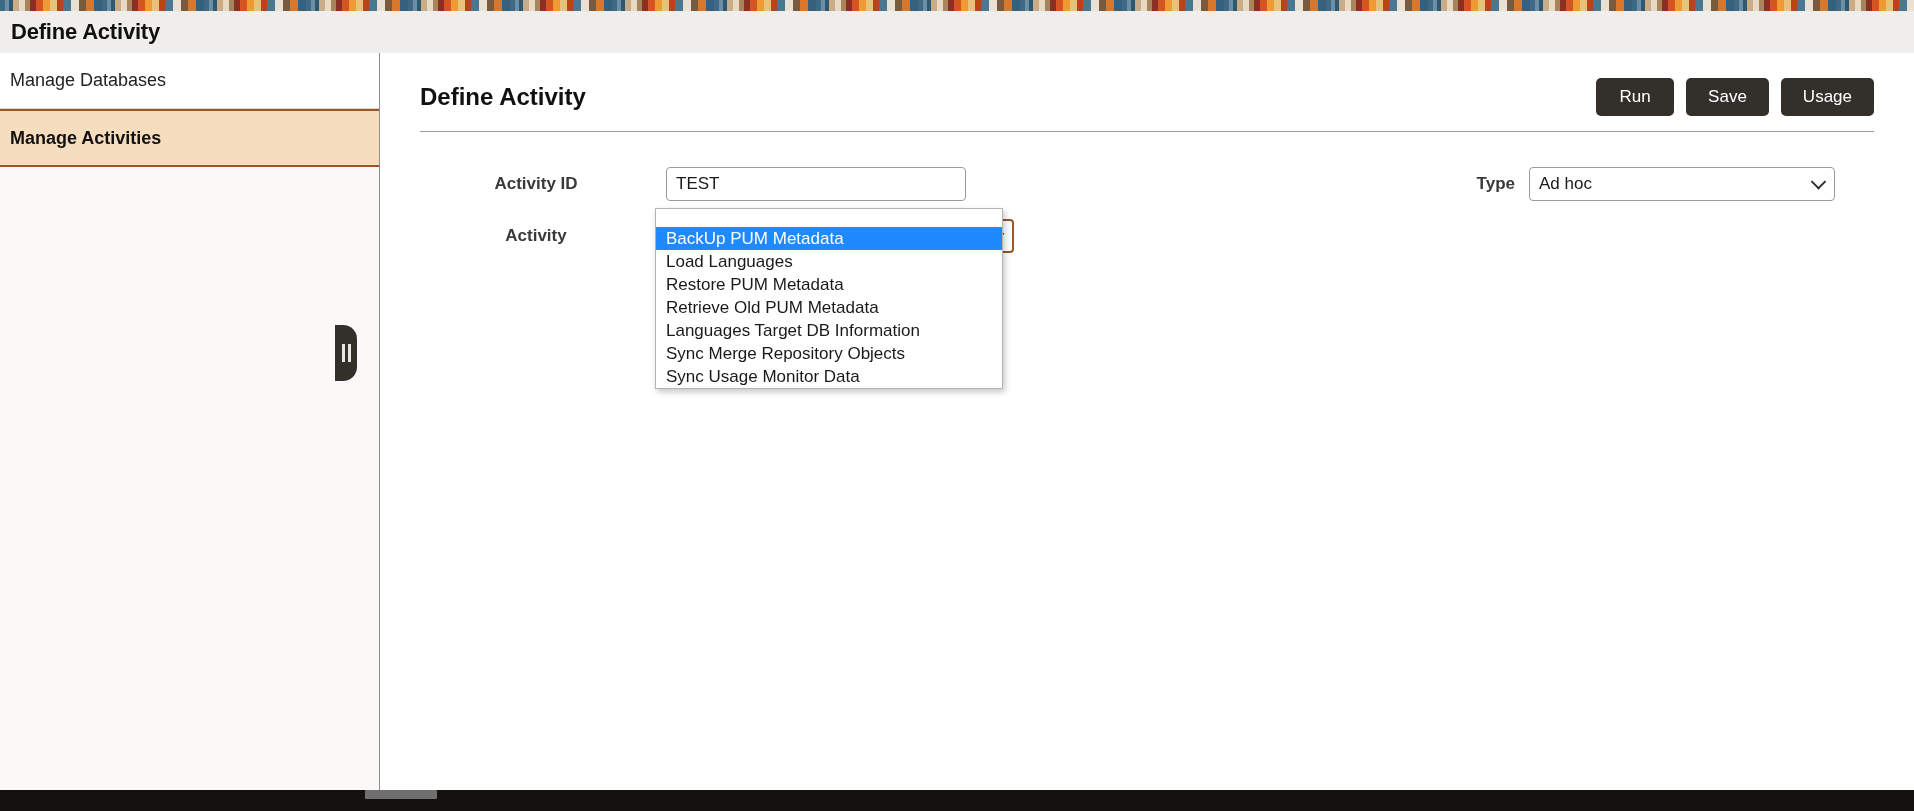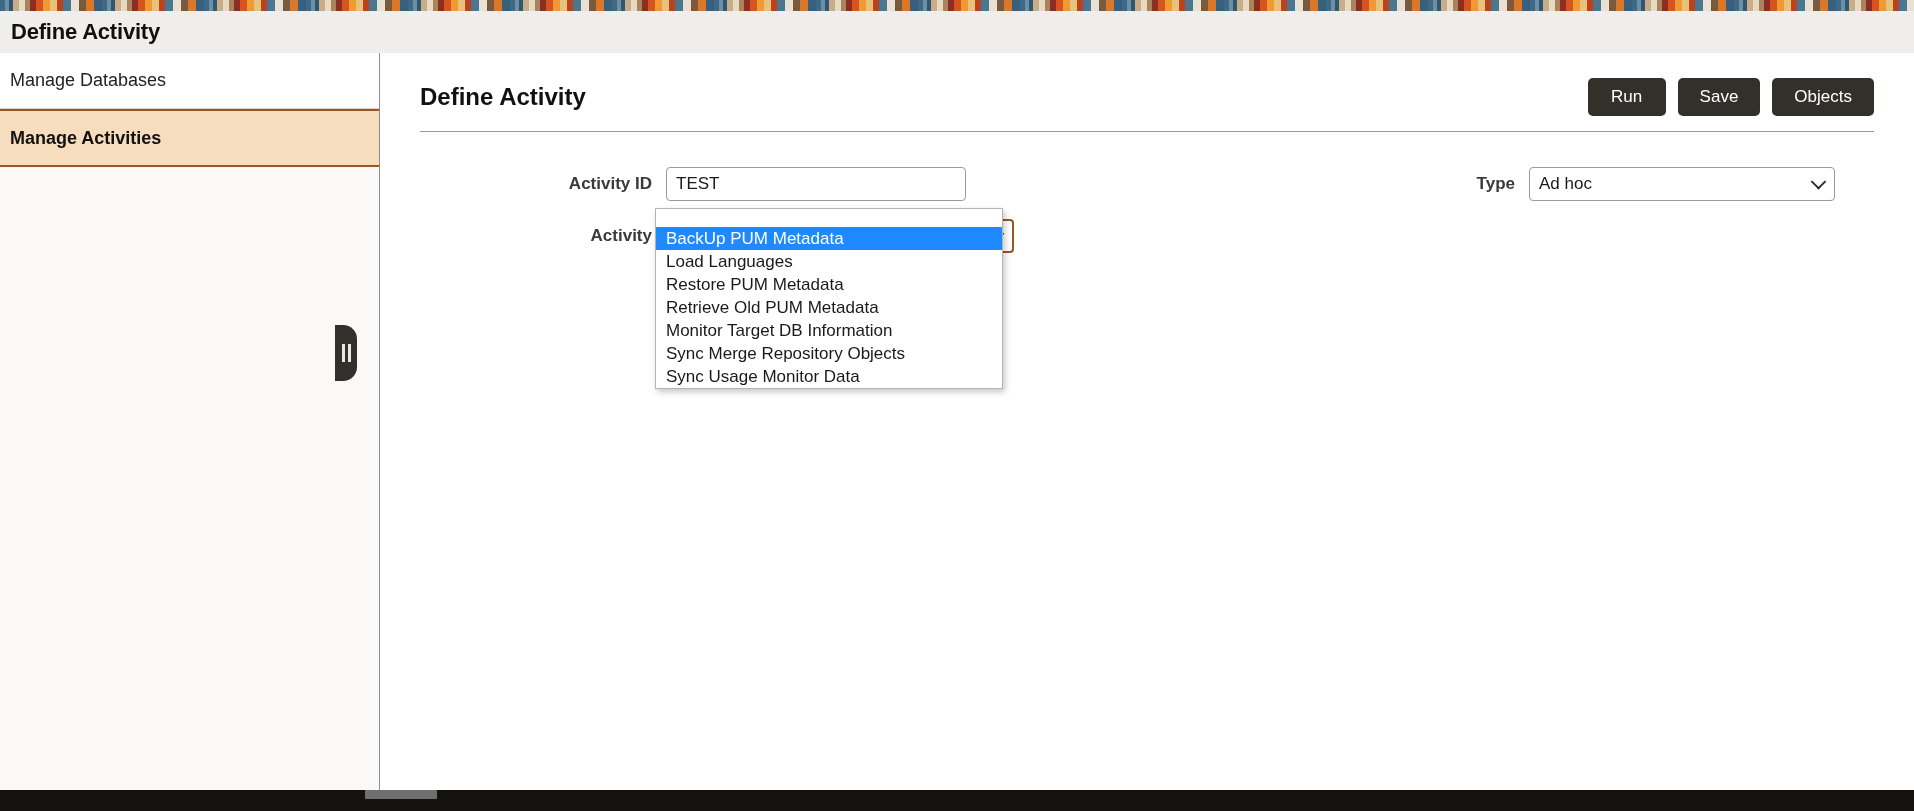--- a/index.html
+++ b/index.html
@@ -128,21 +128,21 @@
   .form {
     position: relative;
     margin-top: 26px;
   }
   .row { display: flex; align-items: center; height: 52px; }
   .field { display: flex; align-items: center; }
   .lbl {
     font-size: 17px; font-weight: bold; color: #3a3a3a;
     text-align: right; margin-right: 14px;
   }
-  .lbl.w-left { width: 232px; }
+  .lbl.w-left { width: 232px; text-align: center; }
   .lbl.w-right { width: 60px; }
 
   .txt-input {
     width: 300px; height: 34px;
     border: 1px solid #9b9b9b; border-radius: 4px;
     font-size: 17px; color: #1a1a1a;
     padding: 0 9px;
     font-family: "Liberation Sans", sans-serif;
     background: #ffffff;
   }
@@ -233,21 +233,21 @@
     </div>
   </div>
 
   <div class="main">
 
     <div class="main-head">
       <div class="page-title">Define Activity</div>
       <div class="actions">
         <button class="btn">Run</button>
         <button class="btn">Save</button>
-        <button class="btn">Objects</button>
+        <button class="btn">Usage</button>
       </div>
     </div>
 
     <div class="rule"></div>
 
     <div class="form">
 
       <div class="row">
         <div class="field">
           <div class="lbl w-left">Activity ID</div>
@@ -271,21 +271,21 @@
           </div>
         </div>
       </div>
 
       <div class="dropdown">
         <div class="dd-blank"></div>
         <div class="dd-item highlight">BackUp PUM Metadata</div>
         <div class="dd-item">Load Languages</div>
         <div class="dd-item">Restore PUM Metadata</div>
         <div class="dd-item">Retrieve Old PUM Metadata</div>
-        <div class="dd-item">Monitor Target DB Information</div>
+        <div class="dd-item">Languages Target DB Information</div>
         <div class="dd-item">Sync Merge Repository Objects</div>
         <div class="dd-item">Sync Usage Monitor Data</div>
       </div>
 
     </div>
   </div>
 </div>
 
 <div class="bottom-bar"></div>
 <div class="hscroll-thumb"></div>

